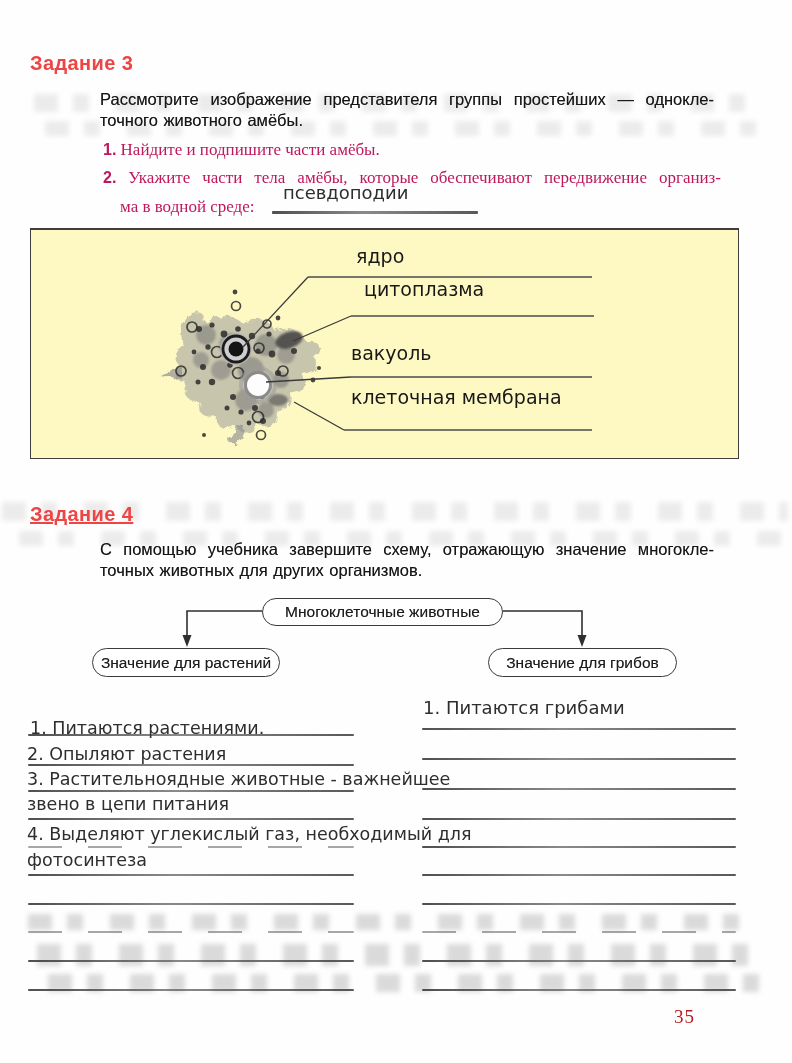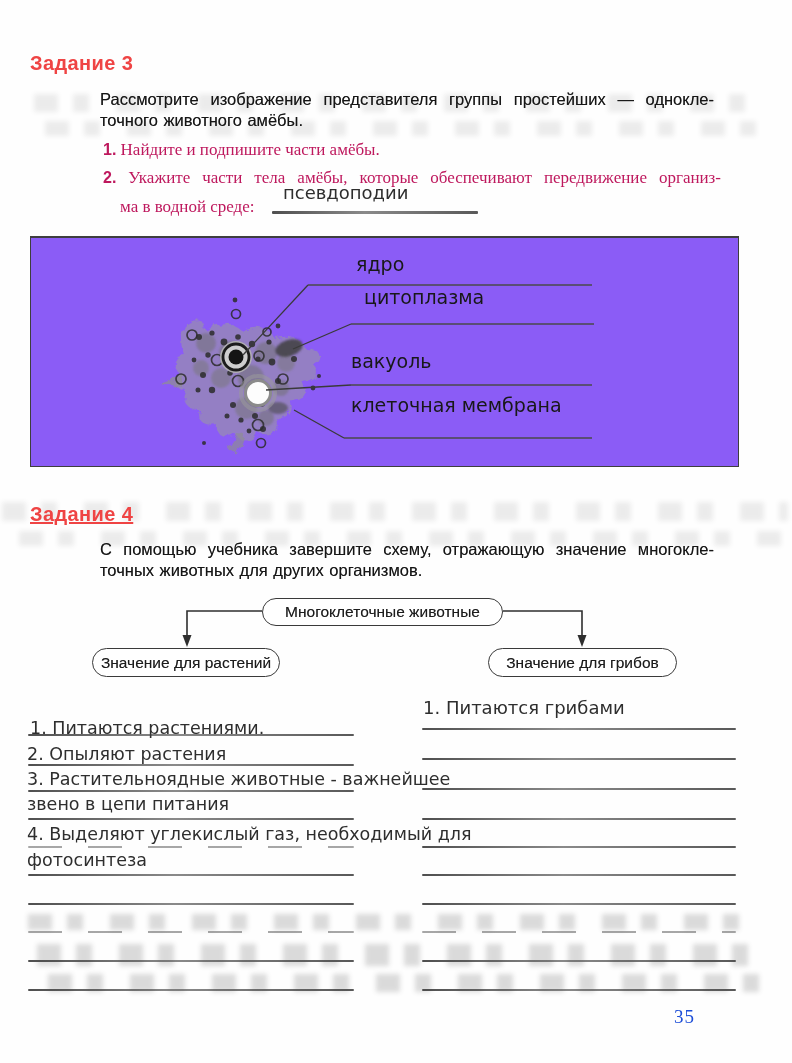--- a/index.html
+++ b/index.html
@@ -23,37 +23,37 @@
   .item .num{font-family:"Liberation Sans",sans-serif; font-weight:bold; font-size:16px;}
   .just{width:618px; text-align:justify; text-align-last:justify;}
   
   .hw{font-family:"DejaVu Sans",sans-serif; color:#2e2e2e;}
   
   .rule{position:absolute; height:2px; border-radius:1px;
         background:linear-gradient(90deg, rgba(60,60,60,.9), rgba(60,60,60,.6) 45%, rgba(60,60,60,.85));}
   .rule.broken{background:repeating-linear-gradient(90deg, rgba(95,95,95,.55) 0 34px, rgba(95,95,95,0) 34px 60px);}
   
   .diagram-box{
-    position:absolute; left:30px; top:236px; width:707px; height:228px;
-    border:1.5px solid #3e3e3e; border-top-width:2px; background:#8b5cf6;
+    position:absolute; left:30px; top:228px; width:707px; height:228px;
+    border:1.5px solid #3e3e3e; border-top-width:2px; background:#fef9c3;
   }
   .diagram-label{position:absolute; font-family:"DejaVu Sans",sans-serif;
     font-size:19px; color:#181818;}
   
   .pill{
     position:absolute; box-sizing:border-box; border:1.6px solid #3a3a3a;
     border-radius:15px; background:#fff; text-align:center;
     font-size:15.5px; color:#1c1c1c; text-shadow:0 0 .4px rgba(20,20,20,.5);
     display:flex; align-items:center; justify-content:center;
   }
   
   .ghost{position:absolute; filter:blur(2.6px); pointer-events:none;}
   .ghost .g-row{background:repeating-linear-gradient(90deg,#3c3c3c 0 24px,transparent 24px 39px,#3c3c3c 39px 55px,transparent 55px 82px);}
   .page-number{font-family:"Liberation Serif",serif; font-size:19px;
-    letter-spacing:1px; color:#1d4ed8;}
+    letter-spacing:1px; color:#b91c1c;}
 </style>
 </head>
 <body>
 
 <div class="page">
 
   <div class="ghost" style="left:34px; top:94px; width:724px; height:44px; opacity:.09;">
     <div class="g-row" style="height:18px; margin-bottom:9px;"></div>
     <div class="g-row" style="height:15px; margin-left:11px;"></div>
   </div>

